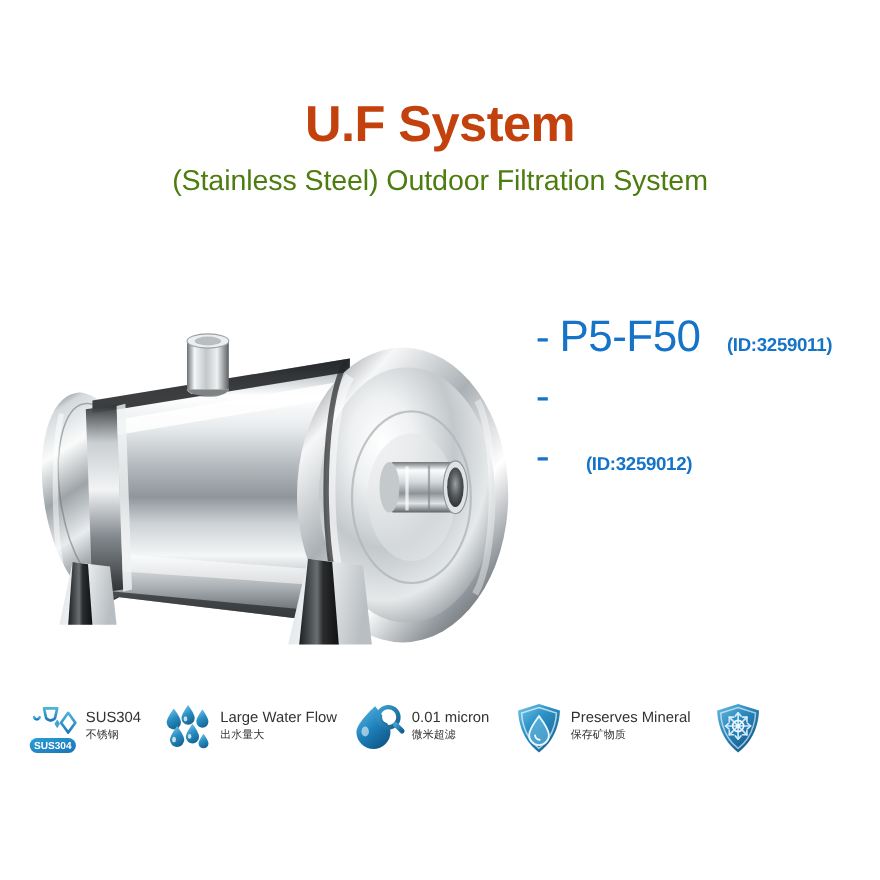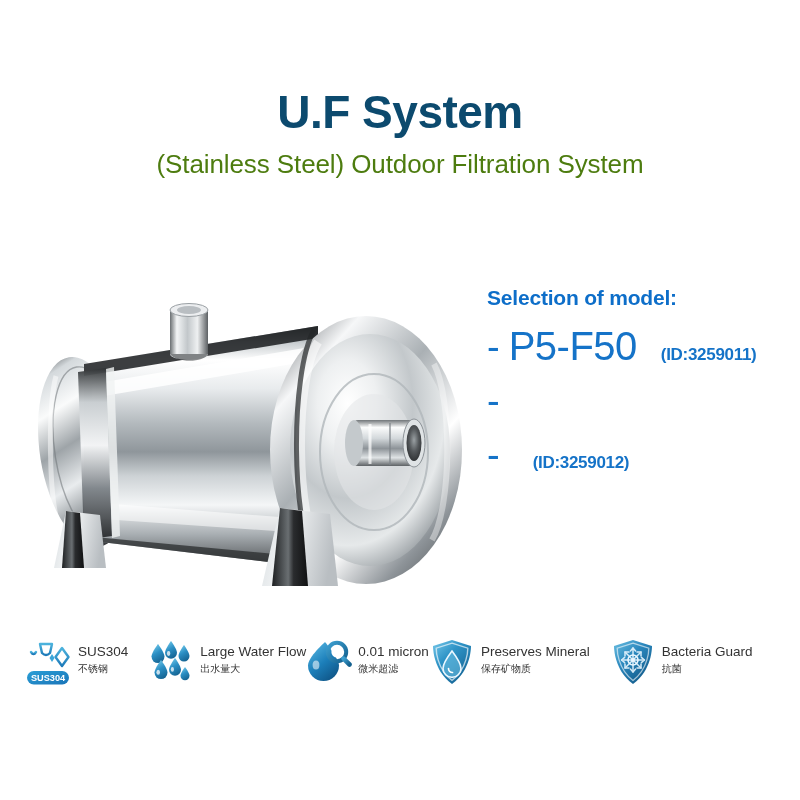--- a/index.html
+++ b/index.html
@@ -20,21 +20,21 @@
   #header {
     position: absolute;
     top: 88px;
     left: 0;
     width: 800px;
     text-align: center;
   }
   #main-title {
     font-size: 46px;
     font-weight: bold;
-    color: #0c4a6e;
+    color: #c2410c;
     letter-spacing: -0.5px;
     line-height: 1.05;
     margin: 0;
   }
   #sub-title {
     font-size: 26px;
     font-weight: normal;
     color: #4d7c0f;
     margin: 13px 0 0 0;
     letter-spacing: -0.1px;
@@ -126,22 +126,22 @@
     line-height: 1.45;
     white-space: nowrap;
   }
   .feature-zh {
     font-size: 10px;
     color: #333333;
     line-height: 1.45;
     white-space: nowrap;
   }
   .sp-0 { margin-right: 20px; }
-  .sp-1 { }
-  .sp-2 { }
+  .sp-1 { margin-right: 16px; }
+  .sp-2 { margin-right: 22px; }
   .sp-3 { margin-right: 20px; }
 </style>
 </head>
 <body>
 
 <div id="header">
   <h1 id="main-title">U.F System</h1>
   <p id="sub-title">(Stainless Steel) Outdoor Filtration System</p>
 </div>
 
@@ -297,21 +297,20 @@
       <path d="M48 243 L62 245 L66 300 L44 300 Z" fill="url(#footDarkG)"></path>
     </g>
     <g>
       <path d="M262 240 L312 246 L320 318 L244 318 Z" fill="url(#footG)"></path>
       <path d="M262 240 L284 243 L290 318 L254 318 Z" fill="url(#footDarkG)"></path>
     </g>
   </svg>
 </div>
 
 <div id="model-panel">
-  <div id="model-heading">Selection of model:</div>
 
   <div class="model-row">
     <span class="model-dash">-</span>
     <span class="model-name">P5-F50</span>
     <span class="model-id">(ID:3259011)</span>
   </div>
 
   <div class="model-row">
     <span class="model-dash">-</span>
 
@@ -471,19 +470,15 @@
           <path d="M34.4 22 l-3 -2.6 M34.4 22 l-3 2.6"></path>
           <path d="M15 14 l0 4 M15 14 l4 0"></path>
           <path d="M31 30 l0 -4 M31 30 l-4 0"></path>
           <path d="M31 14 l-4 0 M31 14 l0 4"></path>
           <path d="M15 30 l4 0 M15 30 l0 -4"></path>
         </g>
         <circle cx="23" cy="22" r="5" fill="none" stroke="#eaf7ff" stroke-width="1.6"></circle>
         <circle cx="23" cy="22" r="2" fill="#eaf7ff"></circle>
       </svg>
     </div>
-    <div class="feature-text">
-      <div class="feature-en">Bacteria Guard</div>
-      <div class="feature-zh">抗菌</div>
-    </div>
   </div>
 
 </div>
 
 </body></html>

